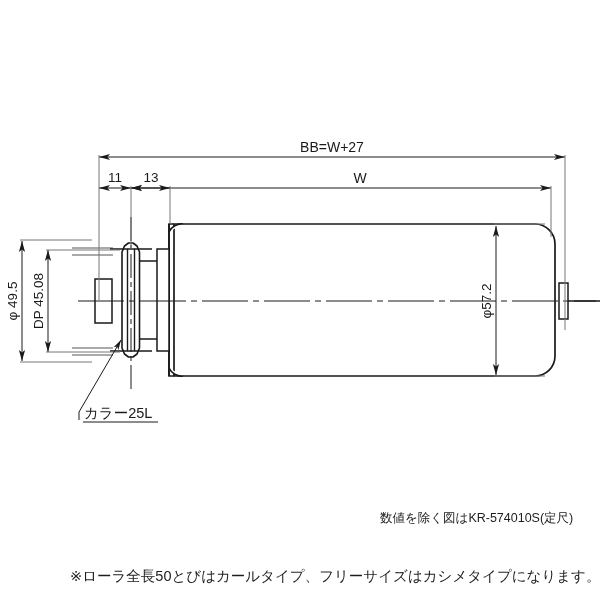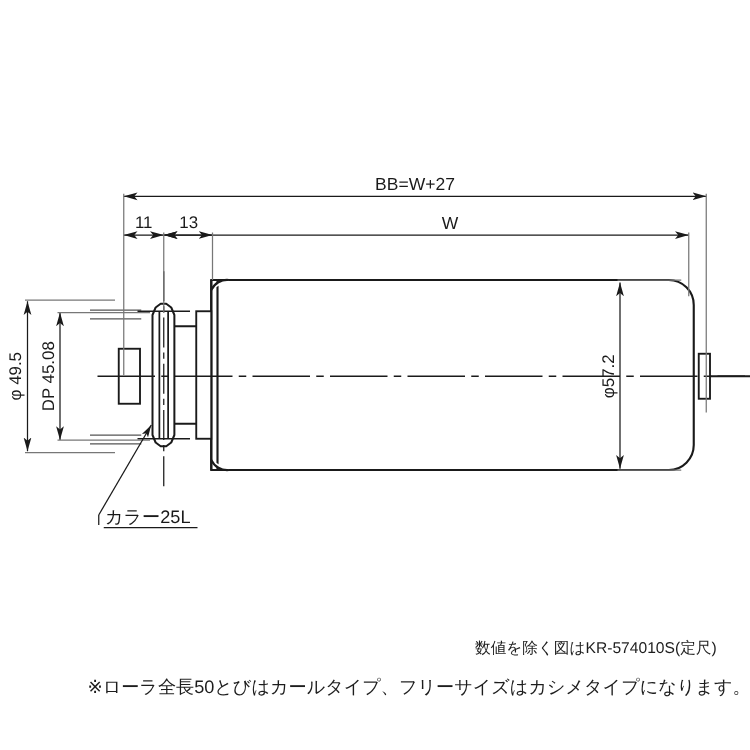--- a/index.html
+++ b/index.html
@@ -34,21 +34,21 @@
     color: #1d1d1d;
   }
   #note-ref {
     left: 380px;
     top: 510px;
     font-size: 12.5px;
     letter-spacing: 0px;
   }
   #note-main {
     left: 70px;
-    top: 540px;
+    top: 567px;
     font-size: 14.5px;
     letter-spacing: 0px;
   }
   svg text {
     font-family: "Liberation Sans", "DejaVu Sans", sans-serif;
     fill: #1a1a1a;
   }
 </style>
 </head>
 <body>

